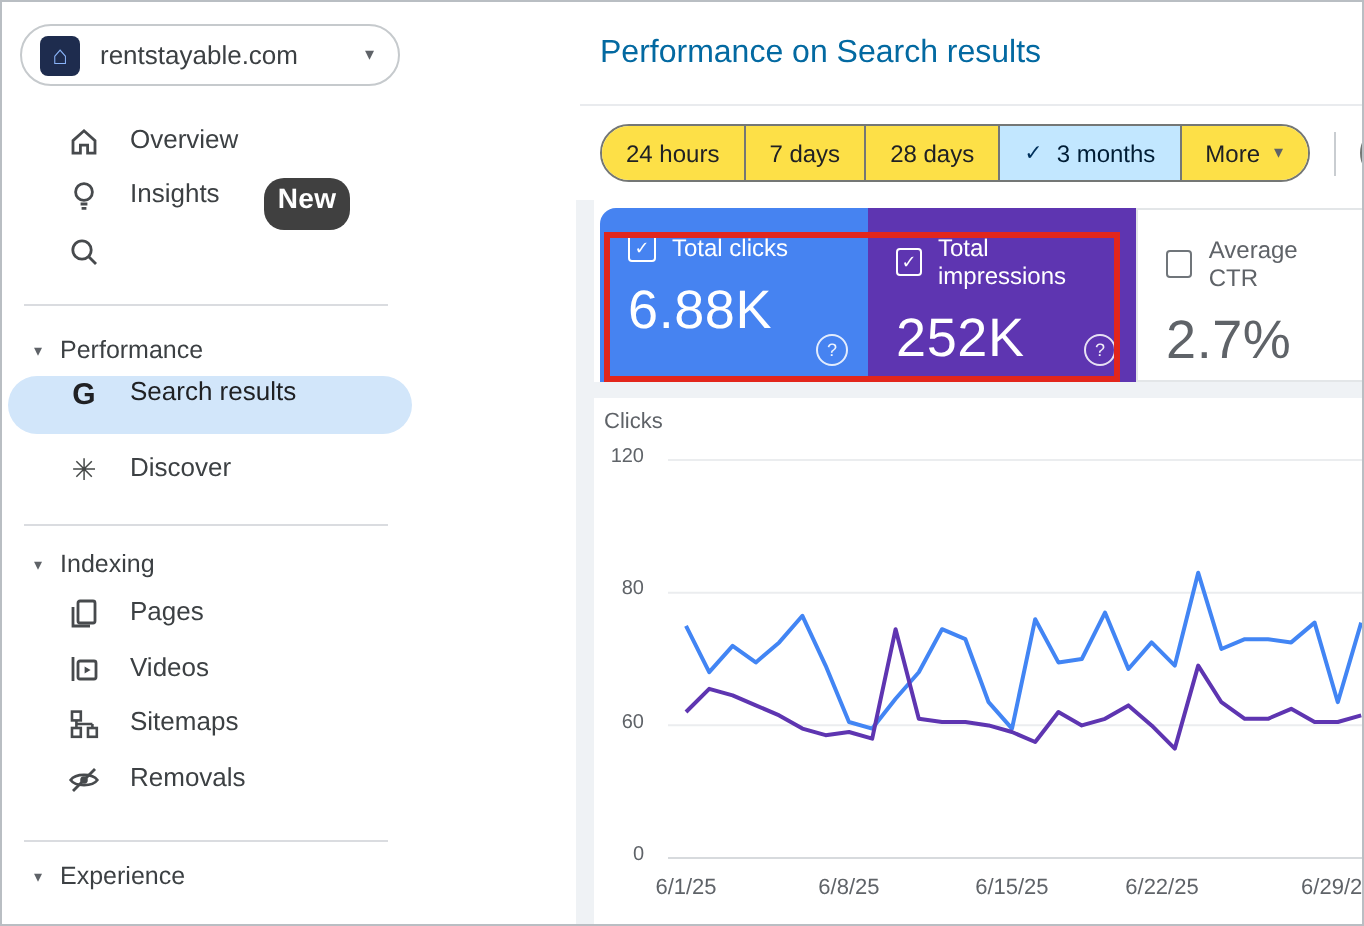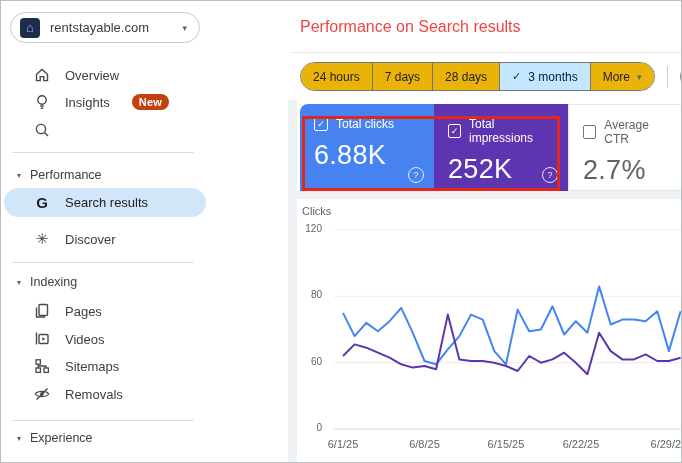--- a/index.html
+++ b/index.html
@@ -9,40 +9,40 @@
 
   
   .prop-pill{position:absolute;left:10px;top:12px;width:190px;height:31px;box-sizing:border-box;
     border:1px solid #c6cacd;border-radius:16px;background:#fff;display:flex;align-items:center;
     padding:0 12px 0 9px;gap:10px;}
   .prop-ico{width:20px;height:20px;border-radius:4px;background:#1e2c4e;color:#8ab4f8;
     display:flex;align-items:center;justify-content:center;font-size:13px;line-height:1;}
   .prop-label{font-size:13px;font-weight:500;color:#3c4043;flex:1;}
   .caret{color:#5f6368;font-size:9px;}
   .nav-item{position:absolute;left:4px;width:202px;height:26px;box-sizing:border-box;
-    display:flex;align-items:center;padding-left:29px;gap:14px;font-size:13px;color:#3c4043;}
+    display:flex;padding-left:29px;gap:14px;font-size:13px;color:#3c4043;}
   .nav-item.sel{background:#d2e6fa;border-radius:15px;height:29px;color:#202124;}
   .ico{width:18px;height:18px;display:flex;align-items:center;justify-content:center;flex:0 0 18px;}
   .ico svg{display:block;}
   .gchar{font-weight:700;font-size:15px;color:#202124;}
   .asterisk{font-size:15px;color:#444746;}
-  .badge{background:#c2410c;color:#fff;font-size:11px;font-weight:700;border-radius:10px;
+  .badge{background:#404040;color:#fff;font-size:14px;font-weight:700;border-radius:10px;
     padding:2px 7px;margin-left:8px;letter-spacing:.2px;}
   .section-h{position:absolute;left:0;height:24px;display:flex;align-items:center;gap:9px;
     padding-left:17px;font-size:12.5px;color:#3c4043;}
   .sec-caret{color:#5f6368;font-size:8px;}
   .sdiv{position:absolute;left:12px;width:182px;height:1px;background:#dadce0;}
 
   
-  .page-title{position:absolute;left:300px;top:18px;font-size:16px;color:#ef4444;}
+  .page-title{position:absolute;left:300px;top:18px;font-size:16px;color:#0369a1;}
   .hdr-div{position:absolute;left:290px;top:52px;width:392px;height:1px;background:#e9ebee;}
   .filter-row{position:absolute;left:300px;top:63px;display:flex;align-items:center;height:27px;}
   .seg-group{display:inline-flex;border:1px solid #747775;border-radius:16px;overflow:hidden;height:27px;}
   .seg{display:flex;align-items:center;padding:0 12px;font-size:12px;color:#202124;
-    border-left:1px solid #747775;background:#eab308;white-space:nowrap;}
+    border-left:1px solid #747775;background:#fde047;white-space:nowrap;}
   .seg:first-child{border-left:none;}
   .seg.sel{background:#c2e7ff;color:#001d35;font-weight:500;gap:7px;}
   .seg .chk{font-size:11px;color:#00315c;}
   .seg .caret{margin-left:7px;}
   .vsep{width:1px;height:22px;background:#c9cdd1;margin:0 12px;}
   .search-btn{display:flex;align-items:center;height:27px;box-sizing:border-box;
     border:1px solid #747775;border-radius:14px;background:#fff;padding:0 16px;
     font-size:12px;color:#202124;white-space:nowrap;}
 
   

